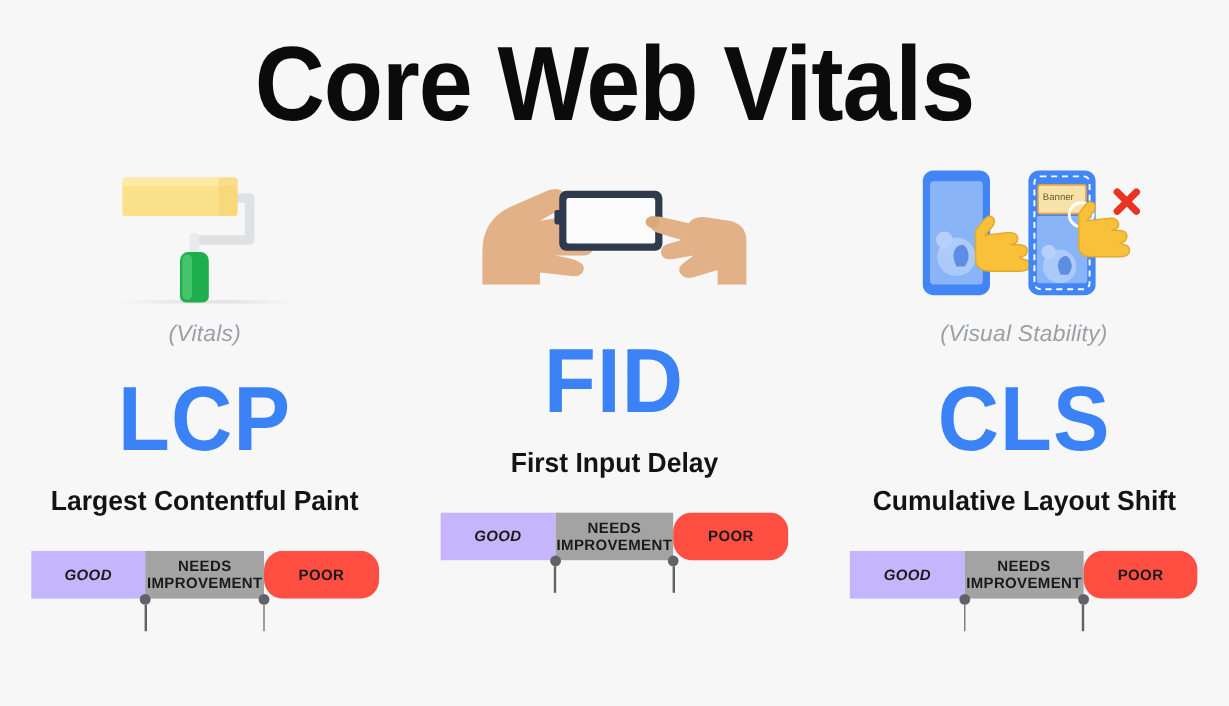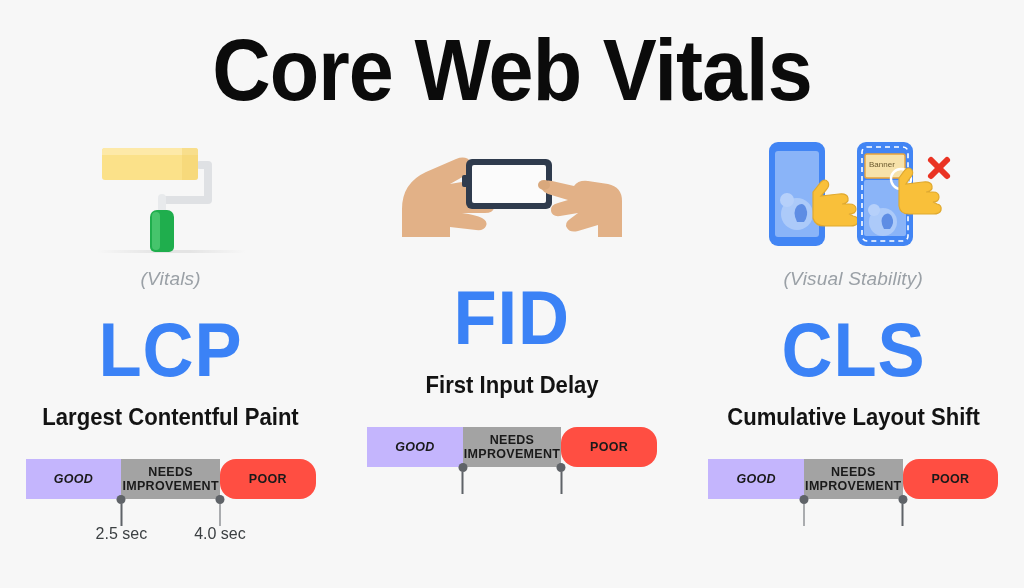--- a/index.html
+++ b/index.html
@@ -200,24 +200,20 @@
       <div class="markers">
         <div class="marker" style="left:33%">
           <div class="dot"></div>
           <div class="stem"></div>
         </div>
         <div class="marker" style="left:67%">
           <div class="dot"></div>
           <div class="stem"></div>
         </div>
       </div>
-      <div class="tick-labels">
-        <div class="tick-label" style="left:33%">2.5 sec</div>
-        <div class="tick-label" style="left:67%">4.0 sec</div>
-      </div>
     </div>
   </div>
 
   <div class="column">
 
     <div class="icon-slot">
       <div class="fidwrap">
         <svg width="240" height="110" viewBox="0 0 240 110">
 
           <path d="M10 98 L10 70 Q10 44 34 33 L64 20 Q74 16 79 23 Q83 30 74 36 L58 45

